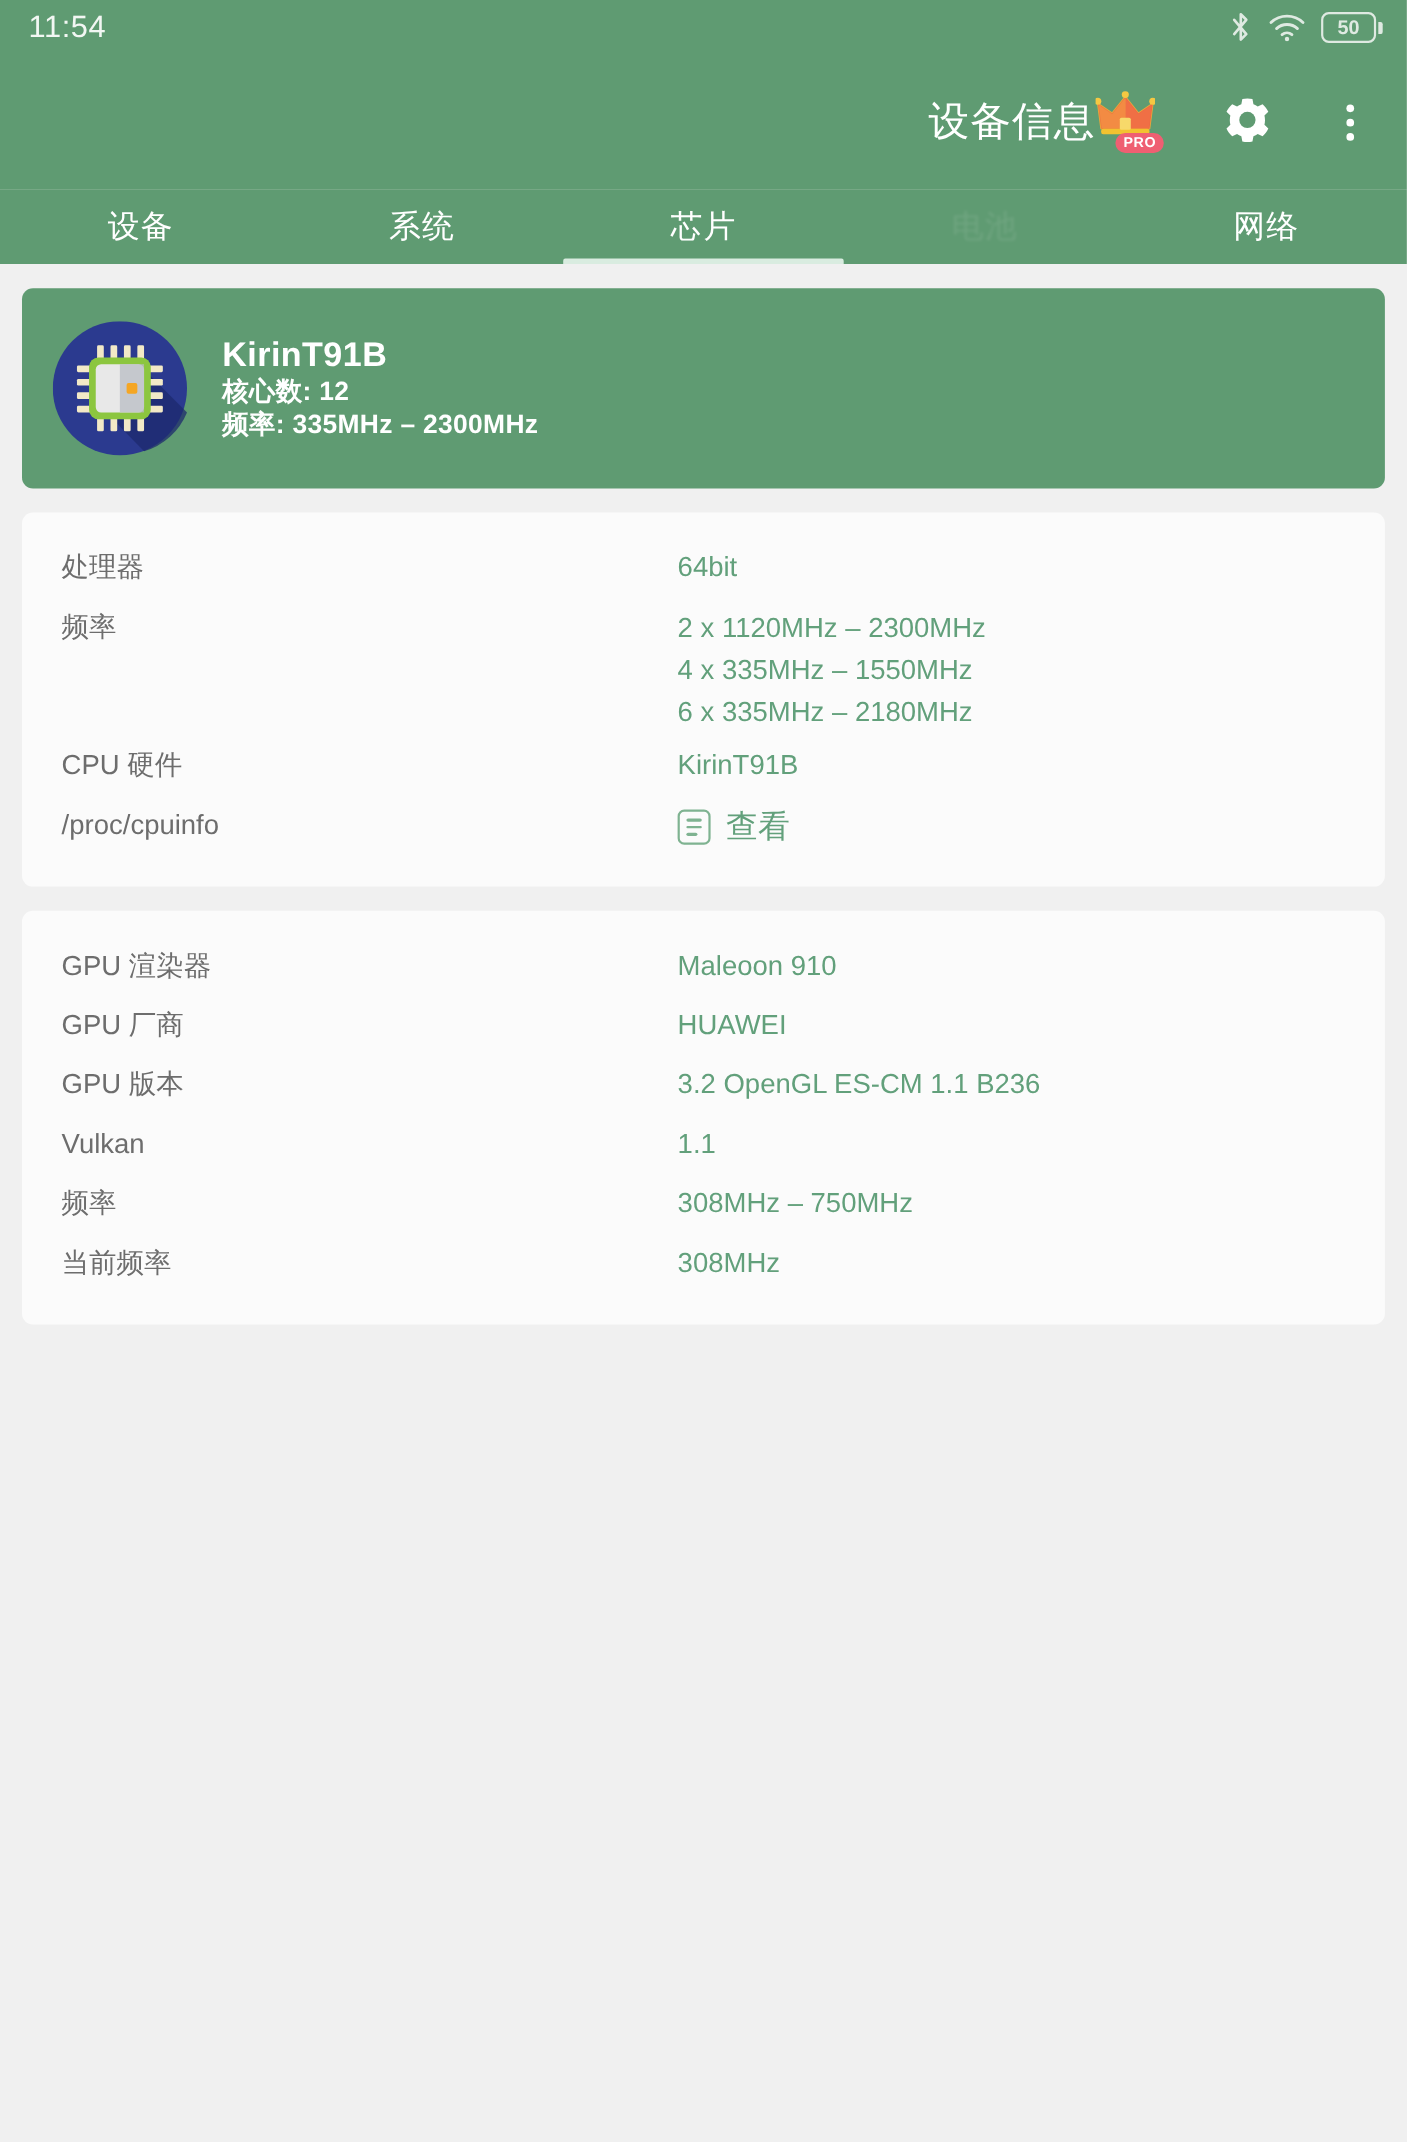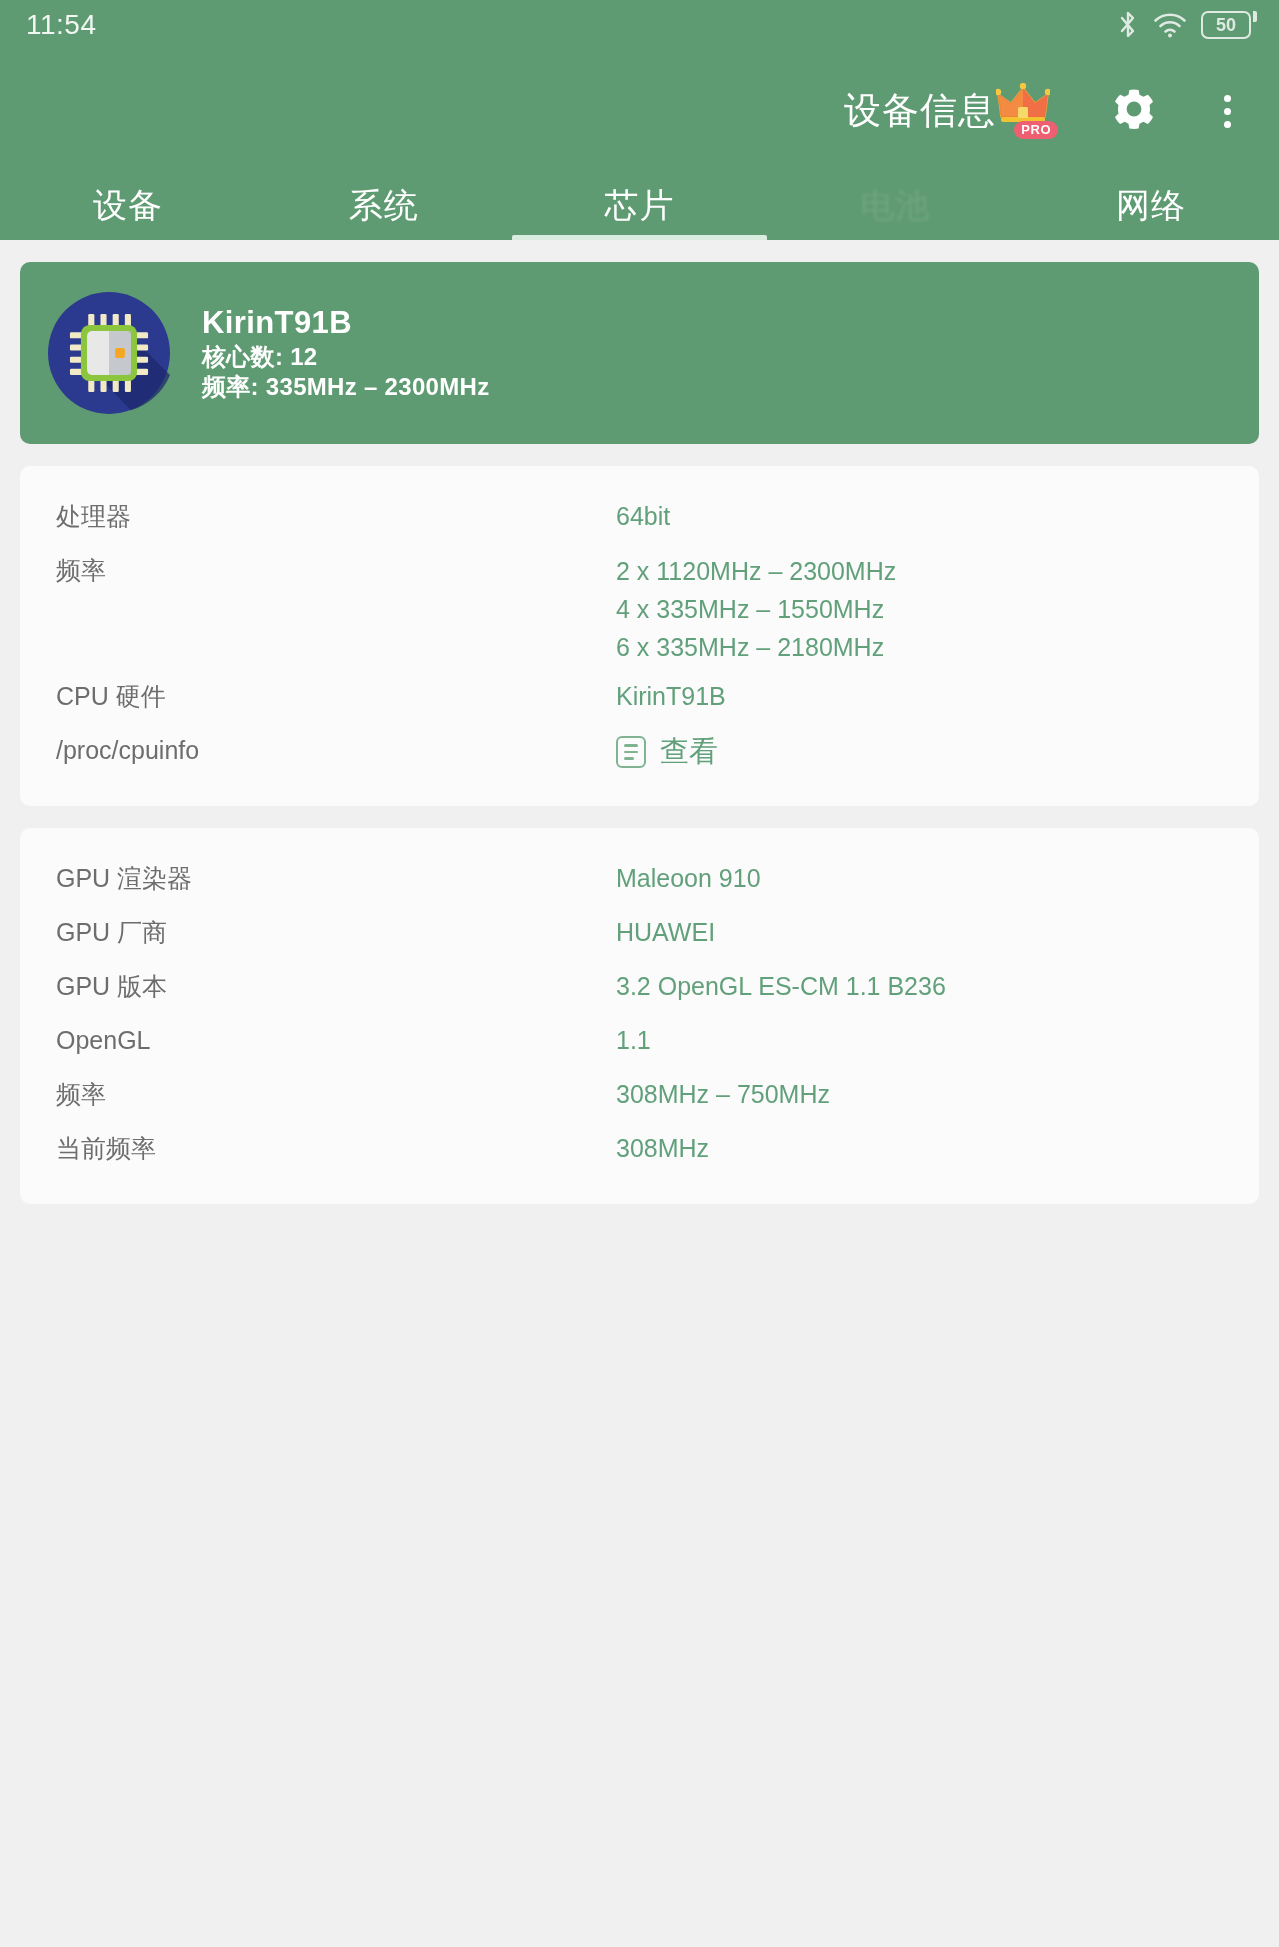--- a/index.html
+++ b/index.html
@@ -26,21 +26,21 @@
     font-weight: 400;
     letter-spacing: 0.5px;
     color: #f2f7f3;
   }
   .status-icons {
     display: flex;
     align-items: center;
     gap: 14px;
   }
   .status-icons svg { display: block; }
-  .battery-wrap { display: flex; }
+  .battery-wrap { display: flex; align-items: center; }
   .battery-body {
     position: relative;
     width: 50px; height: 28px;
     border: 2.5px solid #dfeae2;
     border-radius: 7px;
     display: flex; align-items: center; justify-content: center;
   }
   .battery-text {
     font-size: 18px;
     font-weight: 700;
@@ -105,21 +105,21 @@
     background: #5f9b72;
     display: flex;
     position: relative;
   }
   .tab {
     flex: 1;
     display: flex;
     align-items: center;
     justify-content: center;
     color: #ffffff;
-    font-size: 34px;
+    font-size: 29px;
     letter-spacing: 1px;
     cursor: pointer;
     position: relative;
   }
   .tab.faded { color: rgba(255,255,255,0.10); filter: blur(1.6px); }
   .tab-indicator {
     position: absolute;
     bottom: 0;
     left: 40%;
     width: 20%;
@@ -361,21 +361,21 @@
     </div>
     <div class="row">
       <div class="row-label">GPU 厂商</div>
       <div class="row-value">HUAWEI</div>
     </div>
     <div class="row">
       <div class="row-label">GPU 版本</div>
       <div class="row-value">3.2 OpenGL ES-CM 1.1 B236</div>
     </div>
     <div class="row">
-      <div class="row-label">OpenGL</div>
+      <div class="row-label">Vulkan</div>
       <div class="row-value">1.1</div>
     </div>
     <div class="row">
       <div class="row-label">频率</div>
       <div class="row-value">308MHz – 750MHz</div>
     </div>
     <div class="row">
       <div class="row-label">当前频率</div>
       <div class="row-value">308MHz</div>
     </div>

